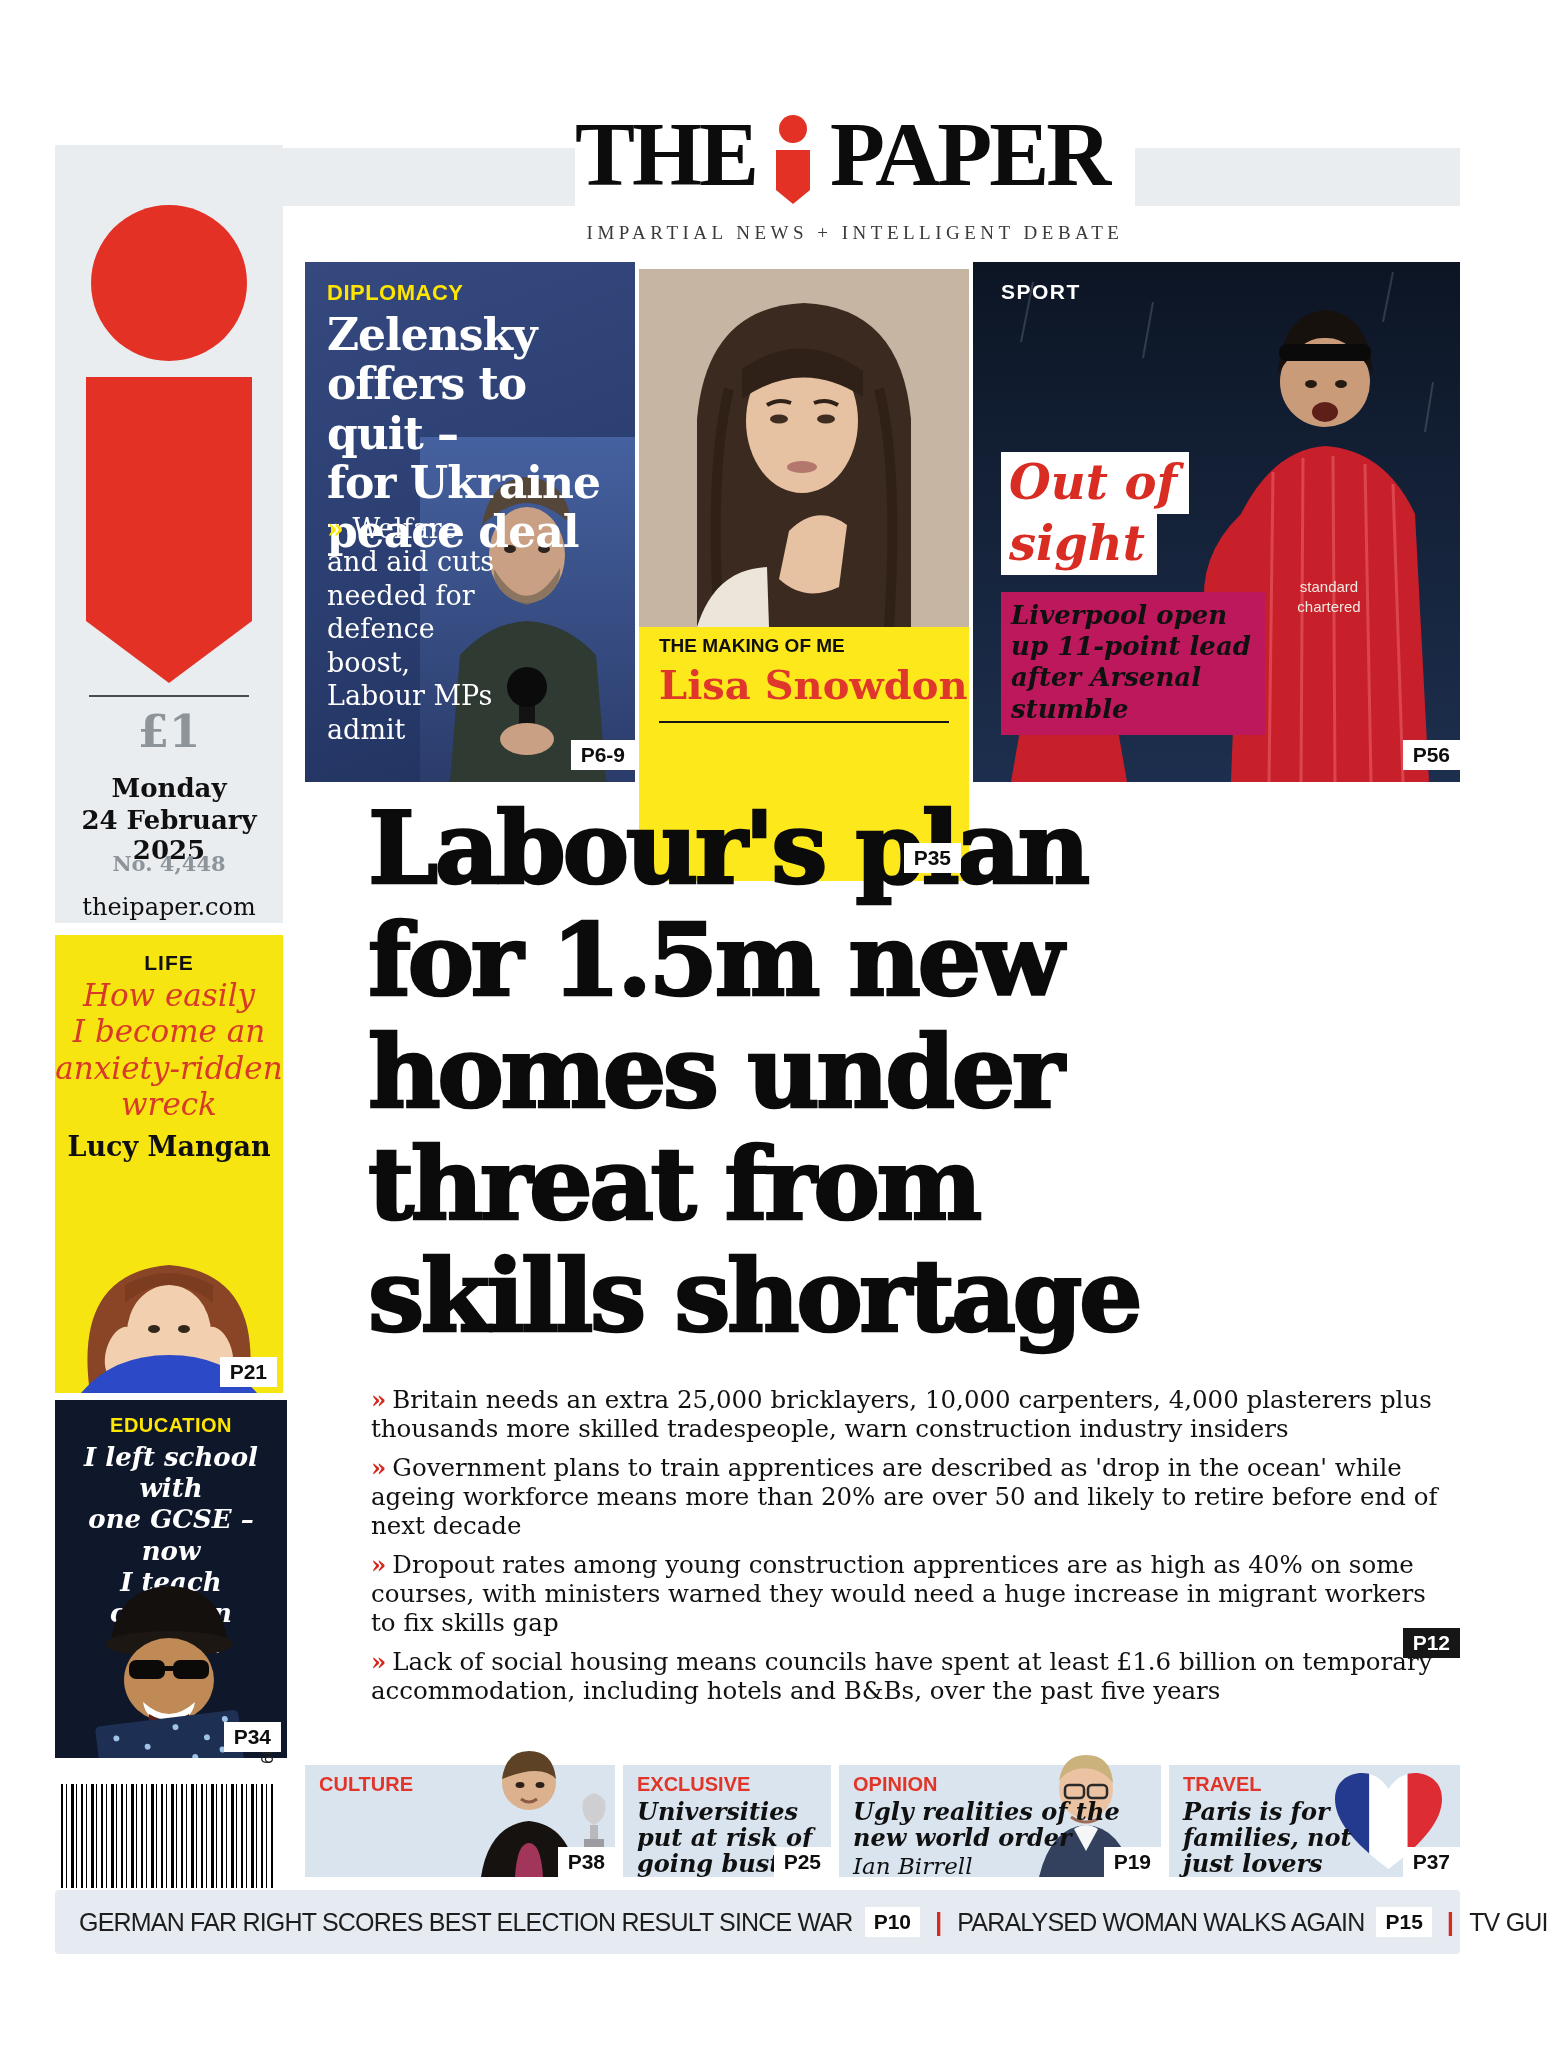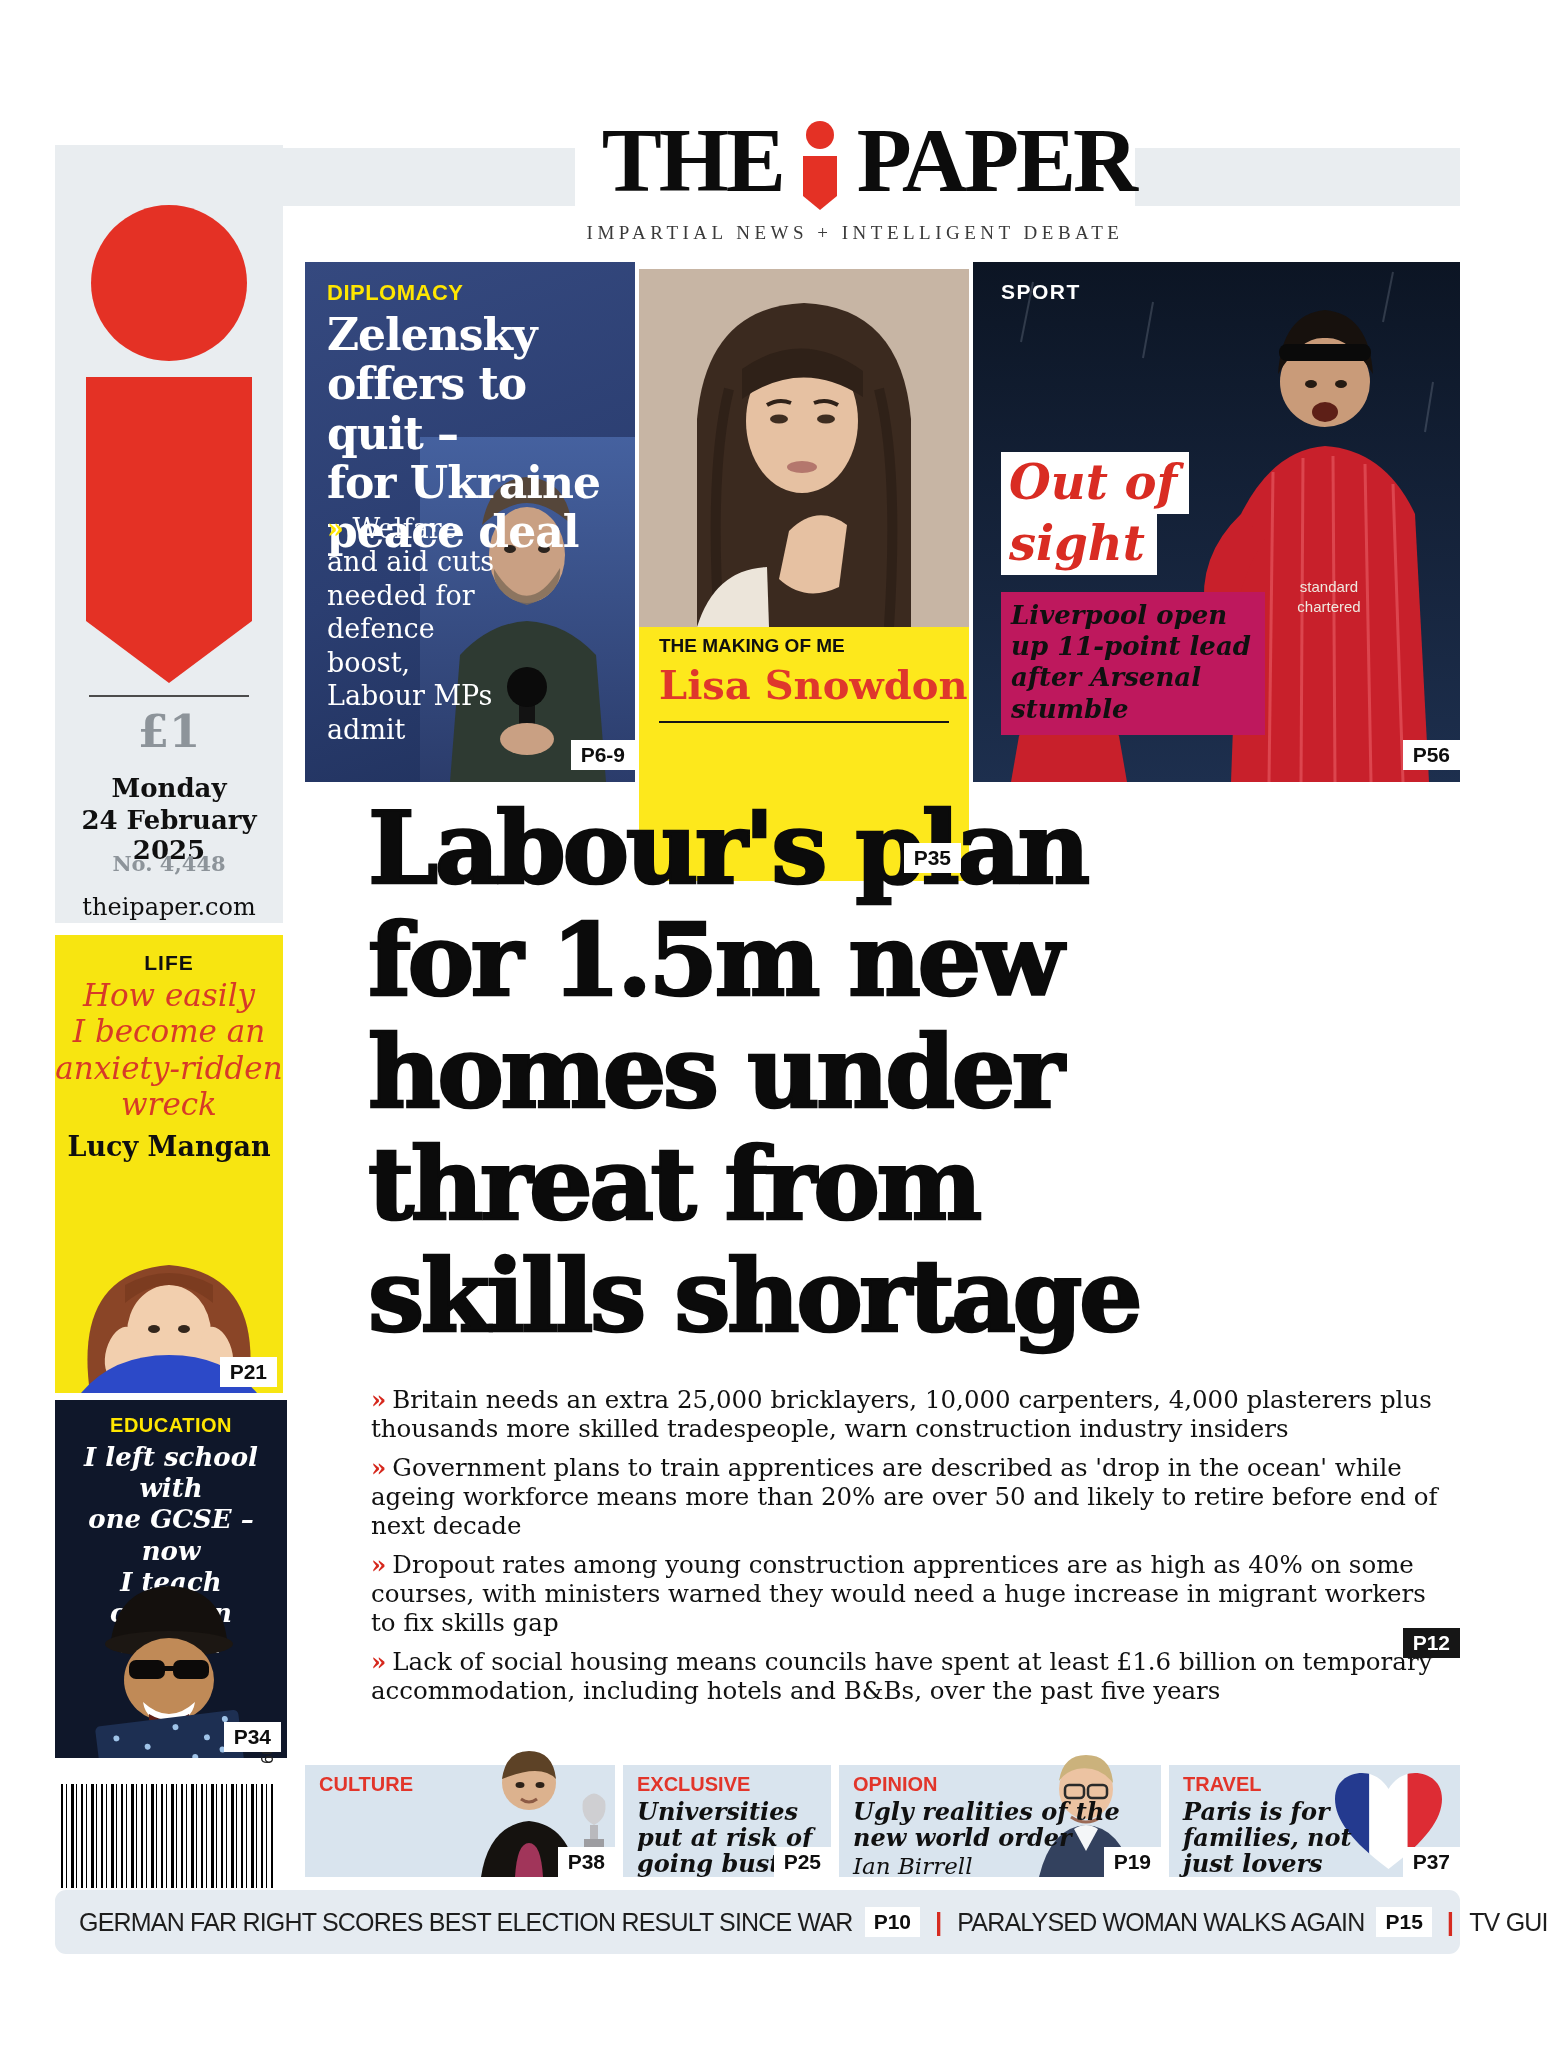--- a/index.html
+++ b/index.html
@@ -4,21 +4,21 @@
 <style>
   html,body{margin:0;padding:0;background:#fff;}
   body{width:1547px;height:2048px;font-family:"Liberation Sans",sans-serif;}
   .page{position:relative;width:1547px;height:2048px;background:#fff;overflow:hidden;}
   .pre{white-space:pre-line;}
 
   
   .band{position:absolute;top:148px;height:58px;background:#e9edf0;}
   .band-left{left:55px;width:520px;}
   .band-right{left:1135px;width:325px;}
-  .masthead{position:absolute;left:575px;top:118px;width:560px;text-align:right;}
+  .masthead{position:absolute;left:575px;top:112px;width:560px;text-align:left;}
   .masthead-lockup{display:inline-flex;align-items:flex-start;gap:13px;
     font-family:"Liberation Serif",serif;font-weight:bold;font-size:90px;line-height:.96;
     letter-spacing:-3px;color:#0c0c0c;}
   .masthead-lockup svg{margin-top:2px;}
   .tagline{position:absolute;left:575px;top:222px;width:560px;text-align:center;
     font-family:"Liberation Serif",serif;font-size:19px;letter-spacing:4.5px;color:#3a3a3a;}
 
   
   .sidebar{position:absolute;left:55px;top:145px;width:228px;height:778px;background:#e9edf0;}
   .sidebar-logo{position:absolute;left:0;top:26px;}
@@ -116,21 +116,21 @@
   .strip-kicker{position:absolute;left:14px;top:8px;color:#e2352a;font-weight:bold;font-size:20px;}
   .strip-headline{position:absolute;left:14px;top:34px;font-family:"DejaVu Serif",serif;
     font-weight:bold;font-style:italic;font-size:24px;line-height:1.08;color:#101010;z-index:2;}
   .strip-author{position:absolute;left:14px;top:88px;font-family:"DejaVu Serif",serif;
     font-style:italic;font-size:23px;color:#101010;z-index:2;}
   .strip-photo{position:absolute;right:0;bottom:0;z-index:1;}
   .heart-pos{position:absolute;right:14px;top:6px;z-index:1;}
 
   
   .bottombar{position:absolute;left:55px;top:1890px;width:1405px;height:64px;background:#e5ebf1;
-    border-radius:11px;display:flex;align-items:center;padding:0 24px;gap:15px;box-sizing:border-box;}
+    border-radius:4px;display:flex;align-items:center;padding:0 24px;gap:15px;box-sizing:border-box;}
   .bar-item{display:flex;align-items:center;gap:12px;}
   .bar-text{font-size:25px;letter-spacing:-.8px;color:#1d1d1d;white-space:nowrap;}
   .bar-chip{background:#fff;color:#0e0e0e;font-weight:bold;font-size:21px;padding:3px 9px;}
   .bar-sep{color:#d62b20;font-size:26px;font-weight:bold;}
 </style>
 </head>
 <body>
 
 <div class="page">
 

